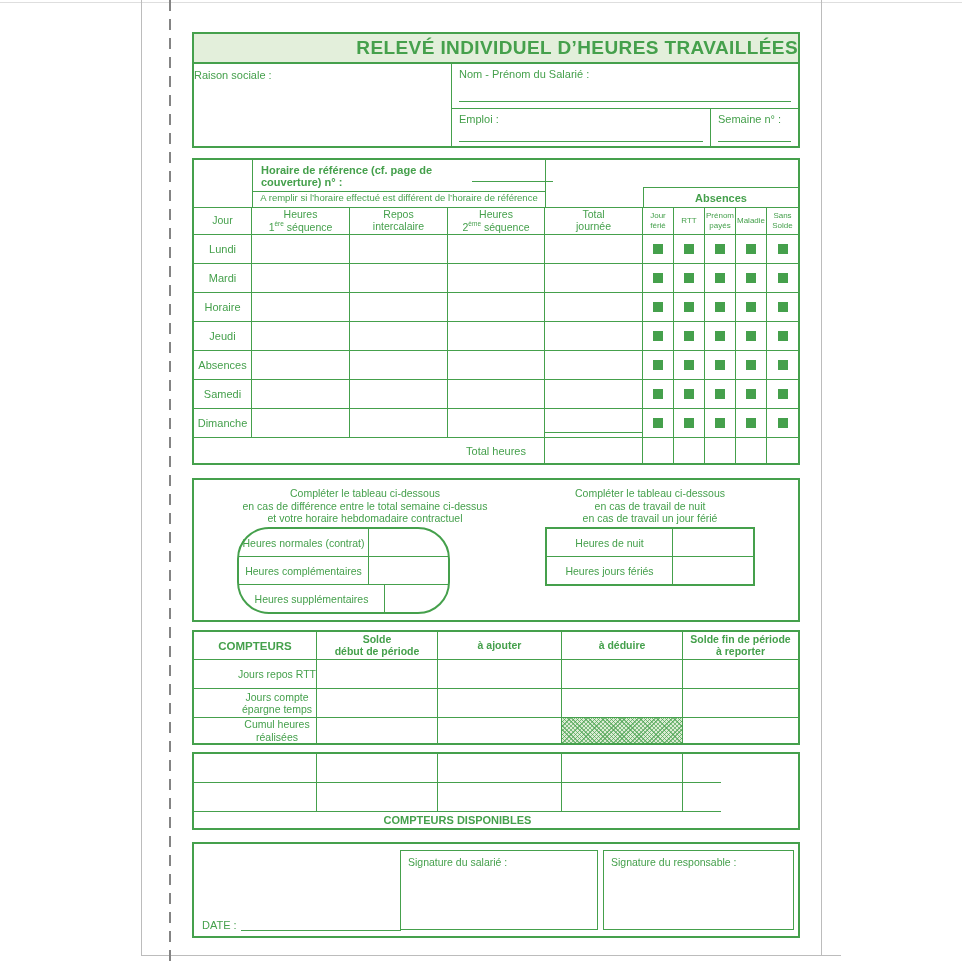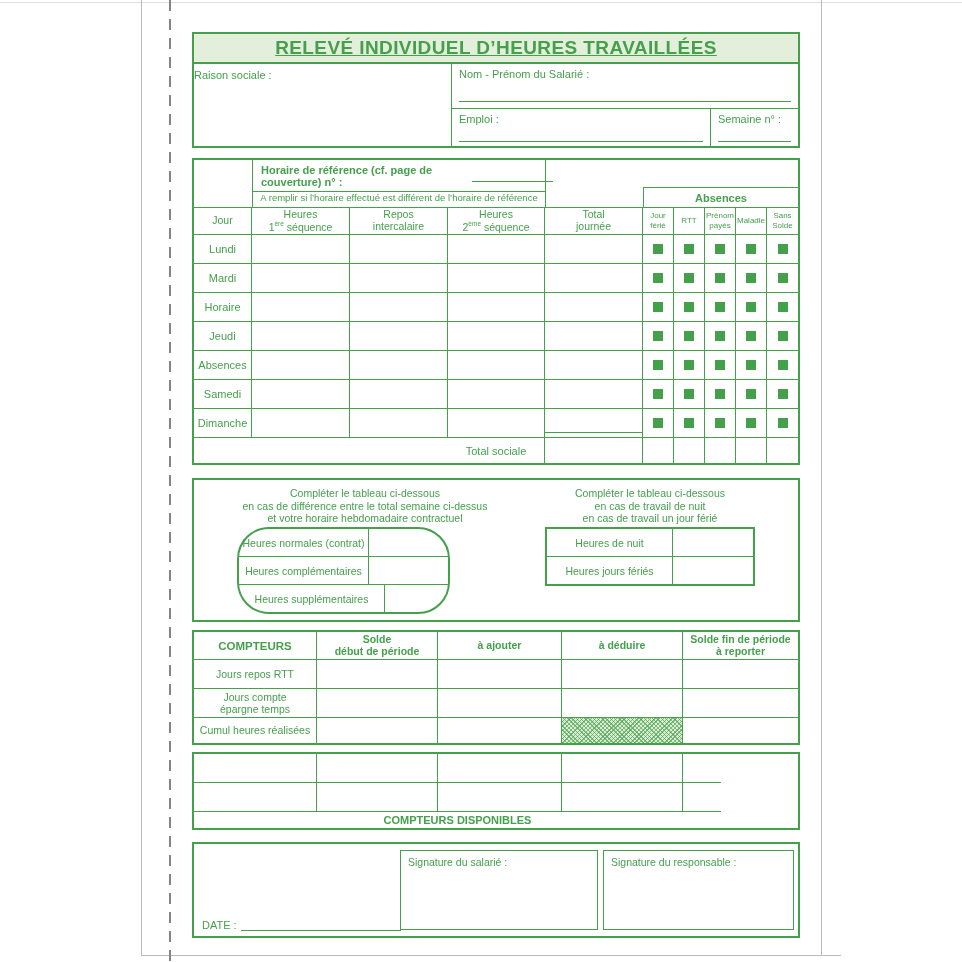--- a/index.html
+++ b/index.html
@@ -8,22 +8,22 @@
         font-family:"Liberation Sans", sans-serif; color:var(--g); }
   .box{ position:absolute; box-sizing:border-box; border:2px solid var(--g); background:#fff; }
   .vl{ position:absolute; width:1px; background:var(--g); }
   .hl{ position:absolute; height:1px; background:var(--g); }
   
   .edge{ background:#bcbcbc; position:absolute; }
   .perf{ position:absolute; left:169px; top:0; width:2px; height:962px;
          background:repeating-linear-gradient(to bottom,#848484 0 11px,transparent 11px 19px); }
   
   .title-bar{ height:28px; background:var(--gl); border-bottom:2px solid var(--g);
-              display:flex; align-items:center; justify-content:center;
-              font-weight:bold; font-size:19px; letter-spacing:.4px;text-decoration:underline; }
+              display:flex; align-items:center; justify-content:flex-end;
+              font-weight:bold; font-size:19px; letter-spacing:.4px; }
   .id-row{ display:flex; height:84px; }
   .id-left{ width:257px; border-right:1px solid var(--g); padding:5px 0; font-size:11px; }
   .id-right{ flex:1; display:flex; flex-direction:column; }
   .id-cell{ position:relative; padding:4px 7px; font-size:11px; box-sizing:border-box; }
   .uline{ position:absolute; left:7px; right:7px; bottom:6px; border-bottom:1px solid var(--g); }
   
   .zoneH{ position:absolute; left:0; top:0; right:0; height:47px; border-bottom:1px solid var(--g); }
   .ref-cell{ position:absolute; left:59px; top:0; width:292px; height:31px;
              display:flex; align-items:center; padding-left:8px; font-size:11px; font-weight:bold; }
   .ref-line{ display:inline-block; width:100px; border-bottom:1px solid var(--g); margin-left:5px; height:12px; }
@@ -51,21 +51,21 @@
   .mrow{ display:flex; height:27px; border-bottom:1px solid var(--g); }
   .mrow:last-child{ border-bottom:none; }
   .mlab{ border-right:1px solid var(--g); display:flex; align-items:center; justify-content:center;
          font-size:10.5px; box-sizing:border-box; }
   .mval{ flex:1; }
   
   .cgrid{ display:grid; width:604px; height:111px;
           grid-template-columns:123px 121px 124px 121px 1fr;
           grid-template-rows:28px 29px 29px 1fr; }
   .ch{ font-weight:bold; font-size:10.5px; }
-  .crlab{ font-size:10.5px; flex-direction:column; line-height:1.15; text-align:center; }
+  .crlab{ font-size:10.5px; flex-direction:column; line-height:1.15; text-align:center;padding-left:44px; }
   .hatch{ background-color:#dcecd4;
           background-image:repeating-linear-gradient(45deg, rgba(69,160,76,.65) 0 1px, transparent 1px 3px),
                            repeating-linear-gradient(-45deg, rgba(69,160,76,.65) 0 1px, transparent 1px 3px); }
   
   .agrid{ display:grid; width:527px; height:74px;
           grid-template-columns:123px 121px 124px 121px 1fr;
           grid-template-rows:29px 29px 16px;border-radius:32px; }
   .aspan{ grid-column:1 / span 5; font-weight:bold; font-size:11px; }
   
   .sigbox{ position:absolute; border:1px solid var(--g); box-sizing:border-box;
@@ -310,21 +310,21 @@
           <span class="sq"></span>
         </div>
       <div class="c">
           <span class="sq"></span>
         </div>
       <div class="c nr">
           <span class="sq"></span>
         </div>
 
       <div class="span3 nrb"></div>
-      <div class="c nb day">Total sociale</div>
+      <div class="c nb day">Total heures</div>
       <div class="c nb"></div>
       <div class="c nb"></div>
       <div class="c nb"></div>
       <div class="c nb"></div>
       <div class="c nb"></div>
       <div class="c nr nb"></div>
     </div>
   </div>
 </div>
 

